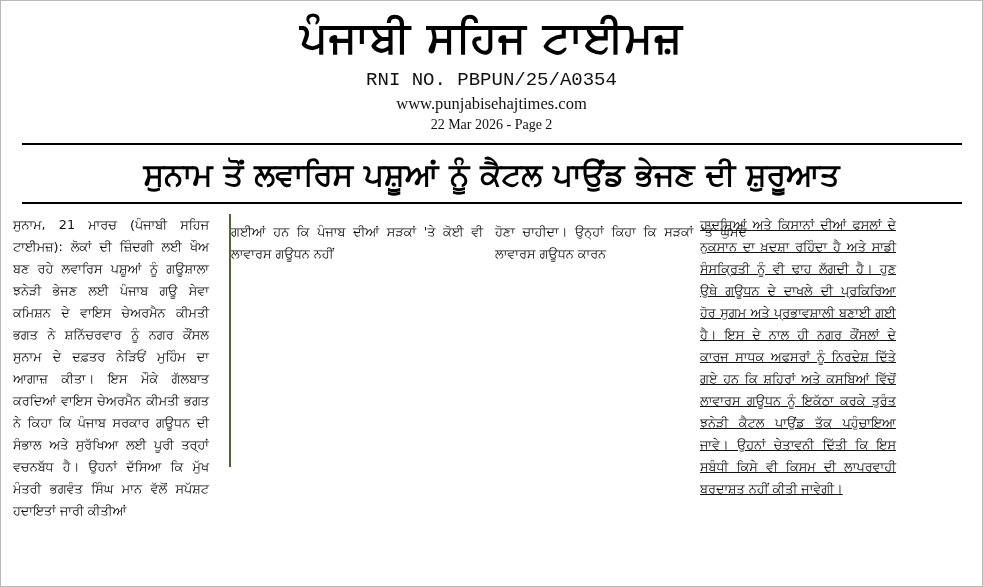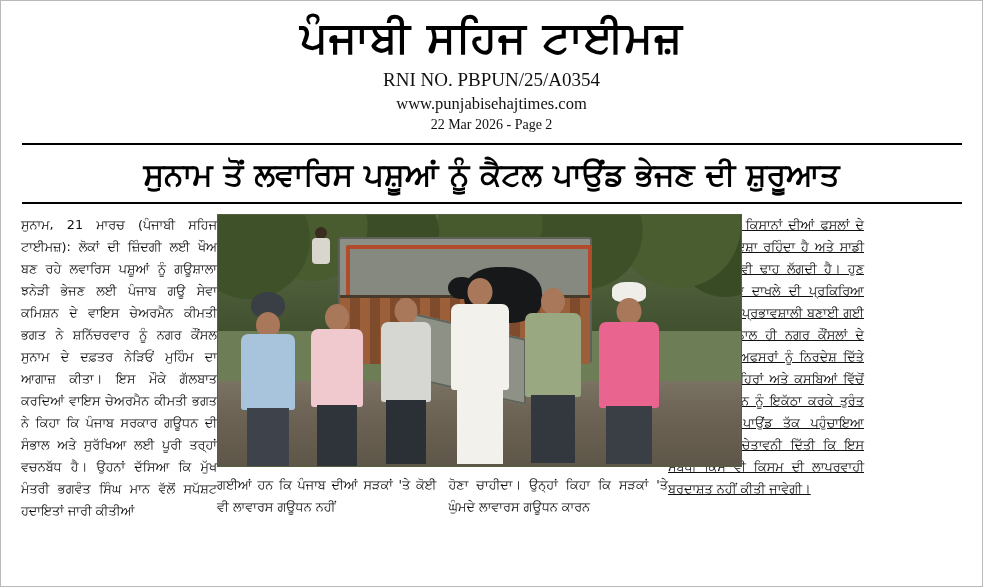--- a/index.html
+++ b/index.html
@@ -25,21 +25,21 @@
   }
   .masthead-title {
     font-family: "DejaVu Sans", sans-serif;
     font-weight: bold;
     font-size: 43px;
     letter-spacing: 1px;
     line-height: 1.05;
     color: #000000;
   }
   .masthead-rni {
-    font-family: Liberation Serif, serif;
+    font-family: Liberation Mono, monospace;
     font-size: 19px;
     color: #111111;
     margin-top: 9px;
   }
   .masthead-site {
     font-family: "Liberation Serif", serif;
     font-size: 16.5px;
     color: #111111;
     margin-top: 3px;
   }
@@ -66,38 +66,38 @@
     white-space: nowrap;
   }
   .rule2 {
     width: 940px;
     height: 2px;
     background: #000000;
     margin: 9px auto 0 auto;
   }
   .body-area {
     display: flex;
-    gap: 0;
-    padding: 10px 18px 0 20px;
+    gap: 20px;
+    padding: 10px 18px 0 12px;
     box-sizing: border-box;
   }
   .col {
     font-family: "DejaVu Sans", sans-serif;
     font-size: 12.8px;
     line-height: 1.72;
     color: #111111;
     text-align: justify;
     text-justify: inter-word;
   }
   .col-left { width: 196px; }
   .col-right { width: 196px; text-decoration: underline; }
   .col-mid {
     width: 451px;
     display: flex;
-    flex-direction: column;
+    flex-direction: row;
   }
   .photo {
     position: relative;
     width: 525px;
     height: 253px;
     overflow: hidden;
     background: #6d7d55;
     border: 1px solid #55603f;
     box-sizing: border-box;
   }

